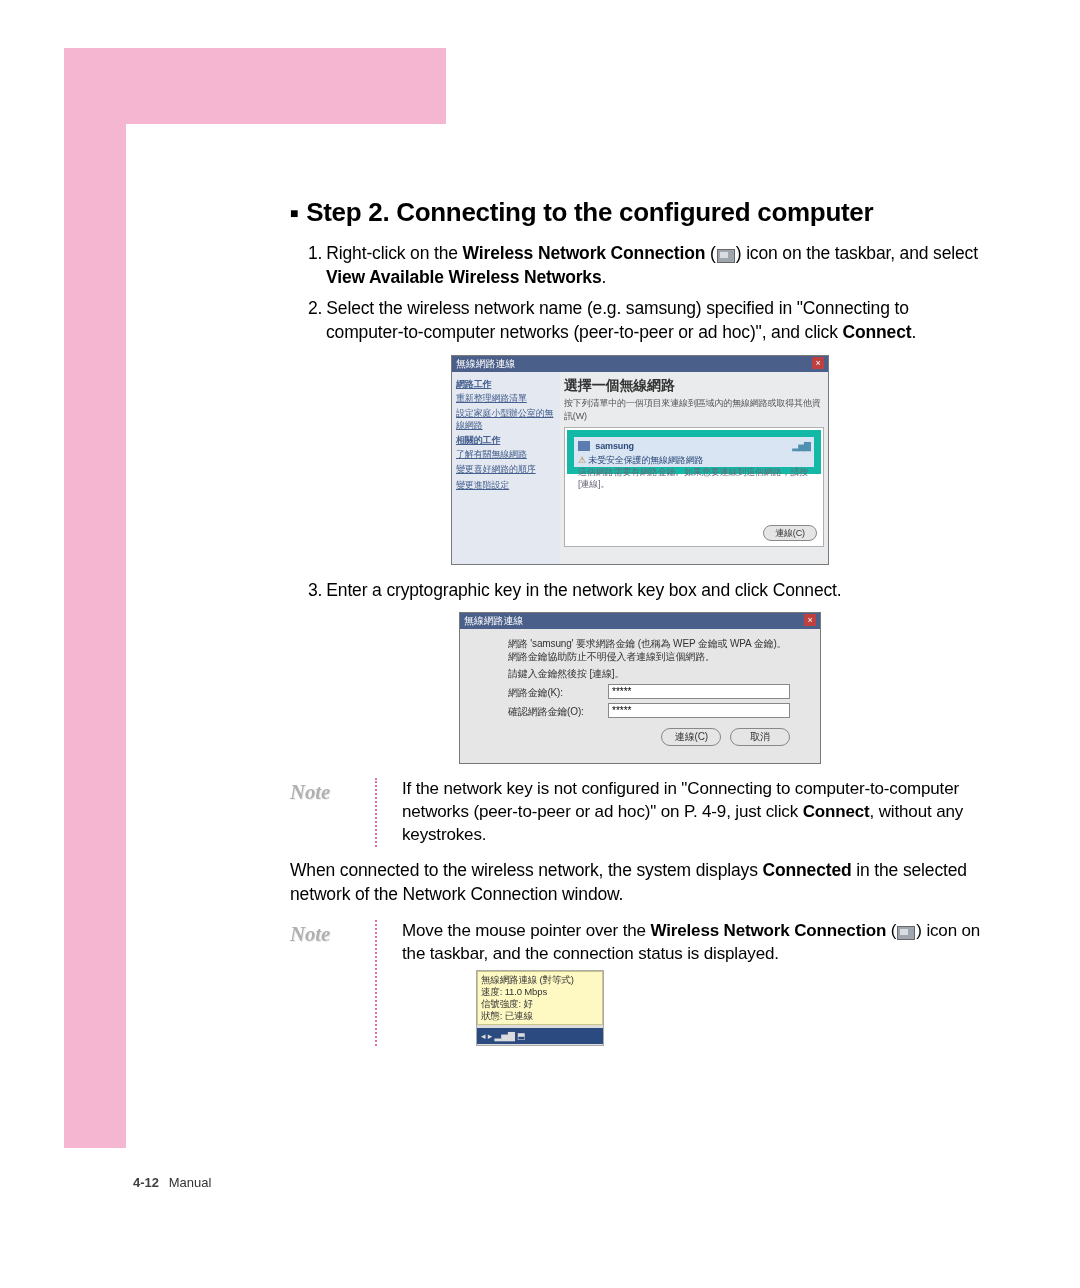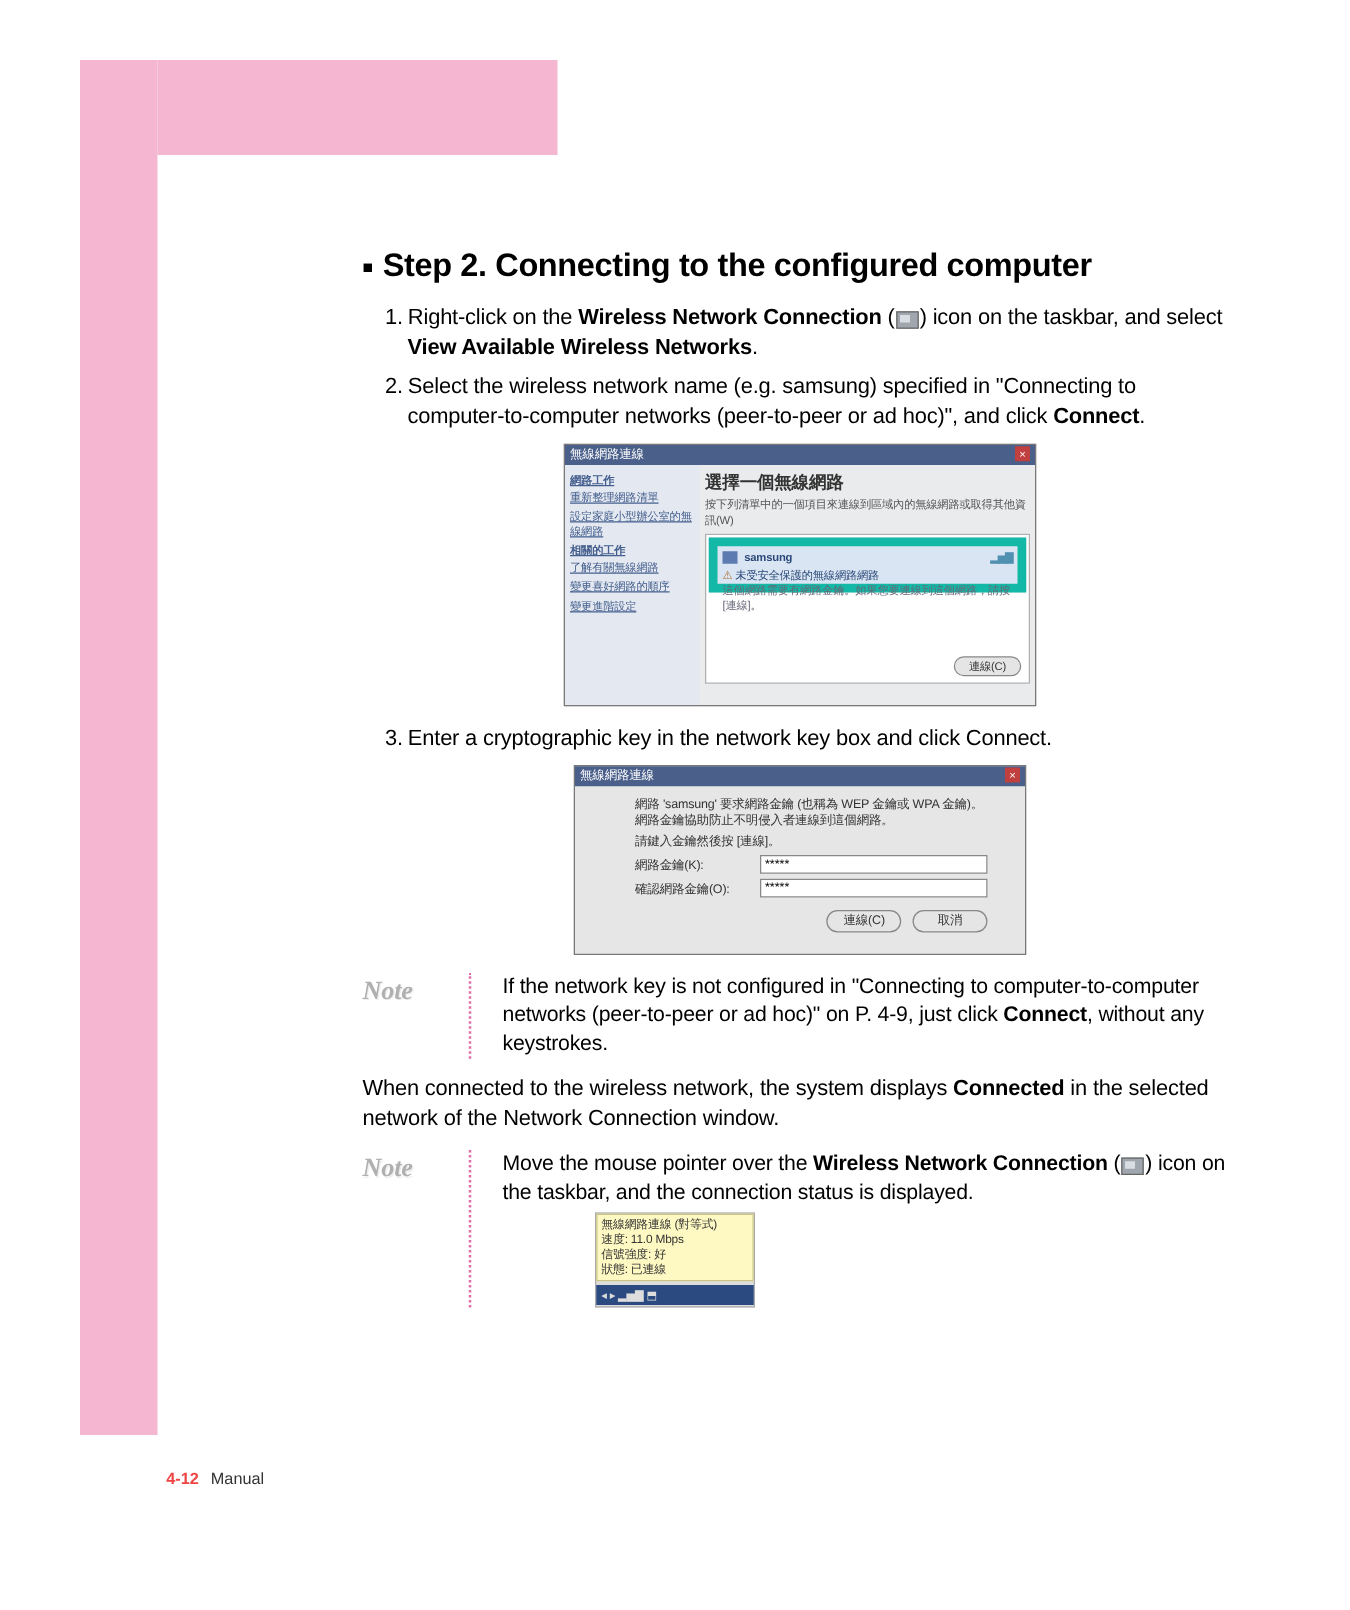--- a/index.html
+++ b/index.html
@@ -128,21 +128,21 @@
   .tooltip-shot {
     width: 128px; height: 76px; background:#dcdcdc; border:1px solid #aaa;
     margin-top:4px; margin-left: 74px; font-size:9.5px; color:#333;
   }
   .tooltip-shot .tip { background:#fef9c3; border:1px solid #c8c48a; padding:2px 3px; line-height:1.25;}
   .tooltip-shot .bar { height:16px; background:#2a4a80; margin-top:3px; position:relative;}
   .tooltip-shot .bar span { position:absolute; left:4px; bottom:2px; font-size:9px; color:#ddd;}
   .footer {
     position:absolute; left:133px; bottom:98px; font-size:13px; color:#333;
   }
-  .footer .pg { color:#ef4444; font-weight:600; margin-right:6px;}
+  .footer .pg { color:#404040; font-weight:600; margin-right:6px;}
 </style>
 </head>
 <body>
 
 <div class="pink-strip"></div>
 <div class="pink-top"></div>
 
 <div class="content">
 
   <h2 class="step-title">

